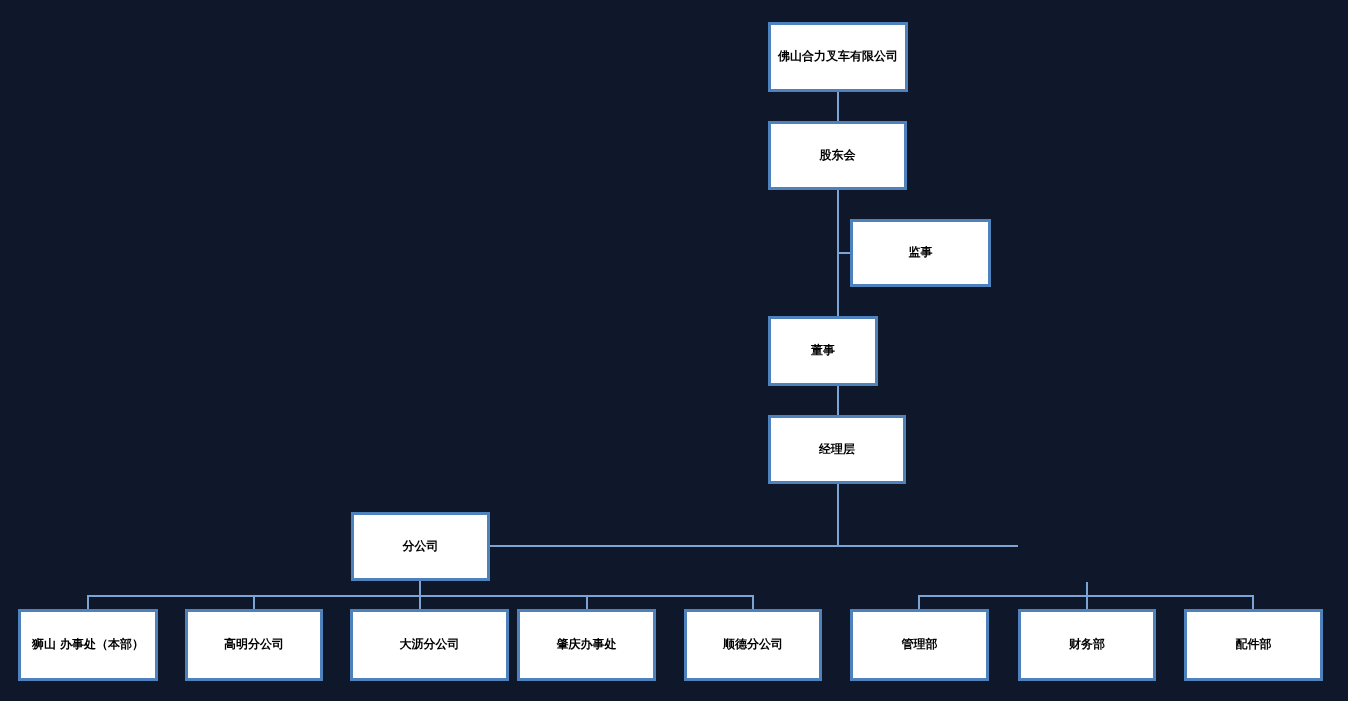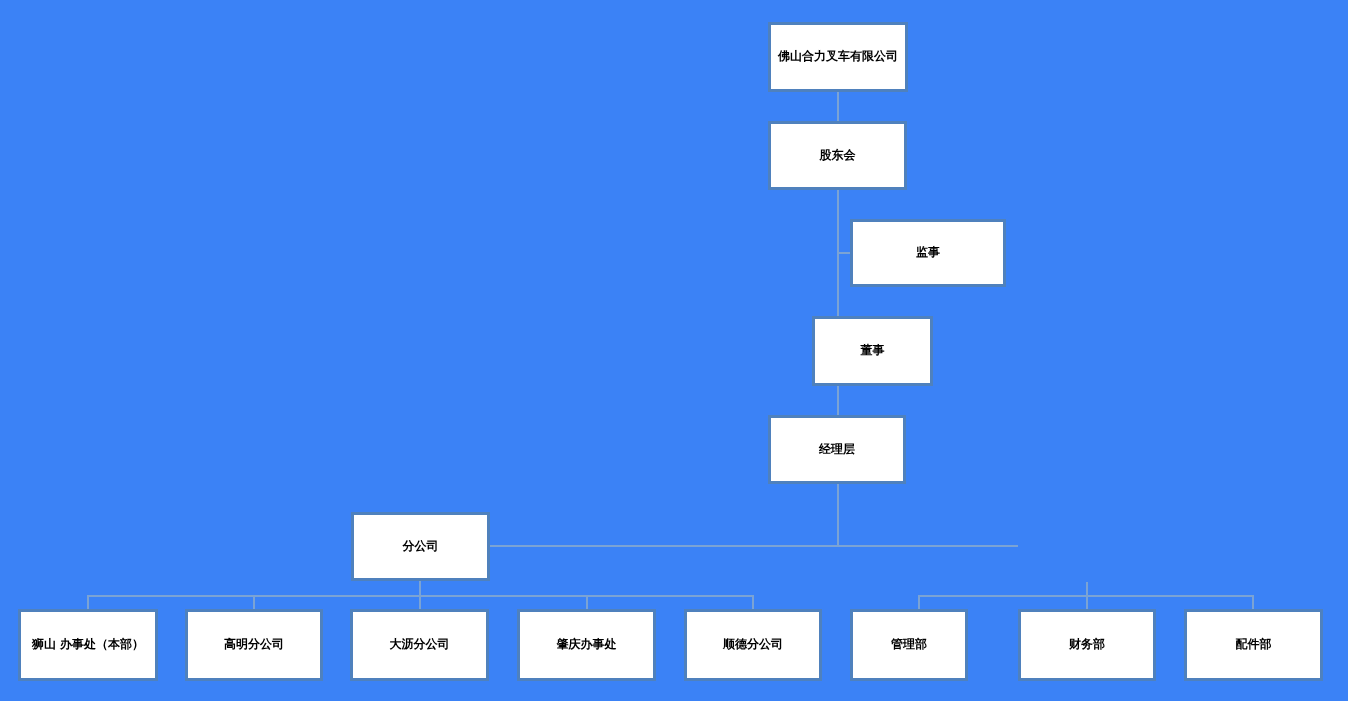--- a/index.html
+++ b/index.html
@@ -4,21 +4,21 @@
 <style>
   html, body {
     margin: 0;
     padding: 0;
     background: #ffffff;
   }
   .canvas {
     position: relative;
     width: 1348px;
     height: 701px;
-    background: #3b82f6;
+    background: #0f172a;
     overflow: hidden;
     font-family: "DejaVu Sans", "Liberation Sans", sans-serif;
   }
   .node {
     position: absolute;
     box-sizing: border-box;
     border: 3px solid var(--border-color, #4f81bd);
     background: #ffffff;
     display: flex;
     align-items: center;
@@ -63,58 +63,58 @@
   <div class="line" style="left:1252px;top:595px;width:2px;height:14px"></div>
 
   <div class="node" style="left:768px;top:22px;width:140px;height:70px">
     <span>佛山合力叉车有限公司</span>
   </div>
 
   <div class="node" style="left:768px;top:121px;width:139px;height:69px">
     <span>股东会</span>
   </div>
 
-  <div class="node" style="left:850px;top:219px;width:156px;height:68px">
+  <div class="node" style="left:850px;top:219px;width:141px;height:68px">
     <span>监事</span>
   </div>
 
-  <div class="node" style="left:812px;top:316px;width:121px;height:70px">
+  <div class="node" style="left:768px;top:316px;width:110px;height:70px">
     <span>董事</span>
   </div>
 
   <div class="node" style="left:351px;top:512px;width:139px;height:69px">
     <span>分公司</span>
   </div>
 
   <div class="node" style="left:768px;top:415px;width:138px;height:69px">
     <span>经理层</span>
   </div>
 
 
   <div class="node" style="left:18px;top:609px;width:140px;height:72px">
     <span>狮山 办事处（本部）</span>
   </div>
 
   <div class="node" style="left:185px;top:609px;width:138px;height:72px">
     <span>高明分公司</span>
   </div>
 
-  <div class="node" style="left:350px;top:609px;width:139px;height:72px">
+  <div class="node" style="left:350px;top:609px;width:159px;height:72px">
     <span>大沥分公司</span>
   </div>
 
   <div class="node" style="left:517px;top:609px;width:139px;height:72px">
     <span>肇庆办事处</span>
   </div>
 
   <div class="node" style="left:684px;top:609px;width:138px;height:72px">
     <span>顺德分公司</span>
   </div>
 
-  <div class="node" style="left:850px;top:609px;width:118px;height:72px">
+  <div class="node" style="left:850px;top:609px;width:139px;height:72px">
     <span>管理部</span>
   </div>
 
   <div class="node" style="left:1018px;top:609px;width:138px;height:72px">
     <span>财务部</span>
   </div>
 
   <div class="node" style="left:1184px;top:609px;width:139px;height:72px">
     <span>配件部</span>
   </div>

